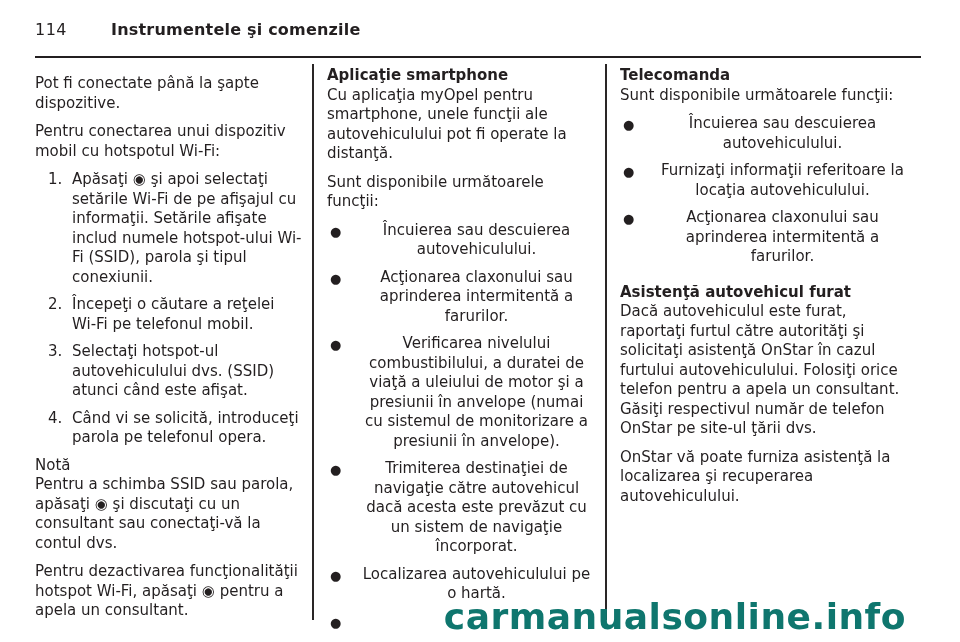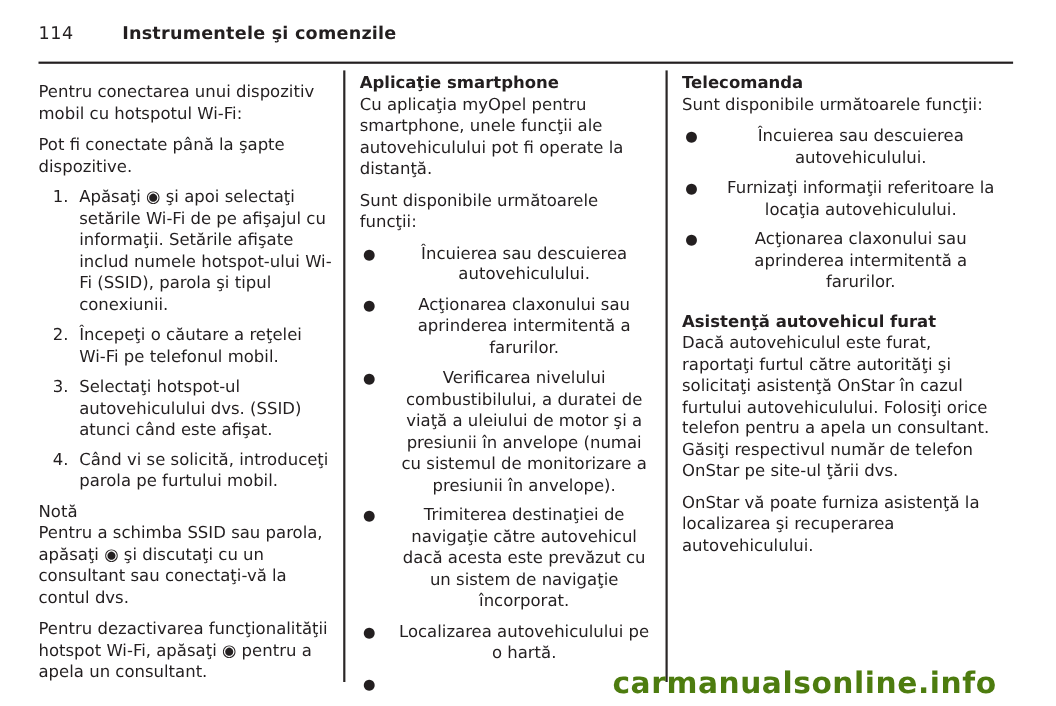--- a/index.html
+++ b/index.html
@@ -46,56 +46,56 @@
   .step-text{flex:1;}
   
   .bullet{display:flex;margin:0 0 8px 3px;}
   .bullet-marker{width:30px;flex-shrink:0;font-size:13px;padding-top:1px;}
   .bullet-text{flex:1;text-align:center;}
   .note-label{margin:0;}
   .note-text{margin:0 0 9px 0;}
   
   .watermark{
     position:absolute;right:54px;bottom:5px;
-    font-size:27px;font-weight:bold;color:#4d7c0f;letter-spacing:.5px;
+    font-size:36px;font-weight:bold;color:#0f766e;letter-spacing:.5px;
   }
 </style>
 </head>
 <body>
 
 <div id="page">
 
   <div class="header">
     <span class="page-number">114</span>
     <span class="chapter-title">Instrumentele şi comenzile</span>
   </div>
   <div class="header-rule"></div>
 
   <div class="vdivider" id="divider1"></div>
   <div class="vdivider" id="divider2"></div>
 
   <div class="col" id="col1">
+    <p class="para">Pot fi conectate până la şapte dispozitive.</p>
     <p class="para">Pentru conectarea unui dispozitiv mobil cu hotspotul Wi-Fi:</p>
-    <p class="para">Pot fi conectate până la şapte dispozitive.</p>
 
     <div class="step">
       <span class="step-num">1.</span>
       <span class="step-text">Apăsaţi ◉ şi apoi selectaţi setările Wi-Fi de pe afişajul cu informaţii. Setările afişate includ numele hotspot-ului Wi-Fi (SSID), parola şi tipul conexiunii.</span>
     </div>
     <div class="step">
       <span class="step-num">2.</span>
       <span class="step-text">Începeţi o căutare a reţelei Wi-Fi pe telefonul mobil.</span>
     </div>
     <div class="step">
       <span class="step-num">3.</span>
       <span class="step-text">Selectaţi hotspot-ul autovehiculului dvs. (SSID) atunci când este afişat.</span>
     </div>
     <div class="step">
       <span class="step-num">4.</span>
-      <span class="step-text">Când vi se solicită, introduceţi parola pe furtului mobil.</span>
+      <span class="step-text">Când vi se solicită, introduceţi parola pe telefonul opera.</span>
     </div>
 
     <p class="note-label section-gap">Notă</p>
     <p class="note-text">Pentru a schimba SSID sau parola, apăsaţi ◉ şi discutaţi cu un consultant sau conectaţi-vă la contul dvs.</p>
 
     <p class="para section-gap">Pentru dezactivarea funcţionalităţii hotspot Wi-Fi, apăsaţi ◉ pentru a apela un consultant.</p>
   </div>
 
   <div class="col" id="col2">
     <p class="col-heading">Aplicaţie smartphone</p>

